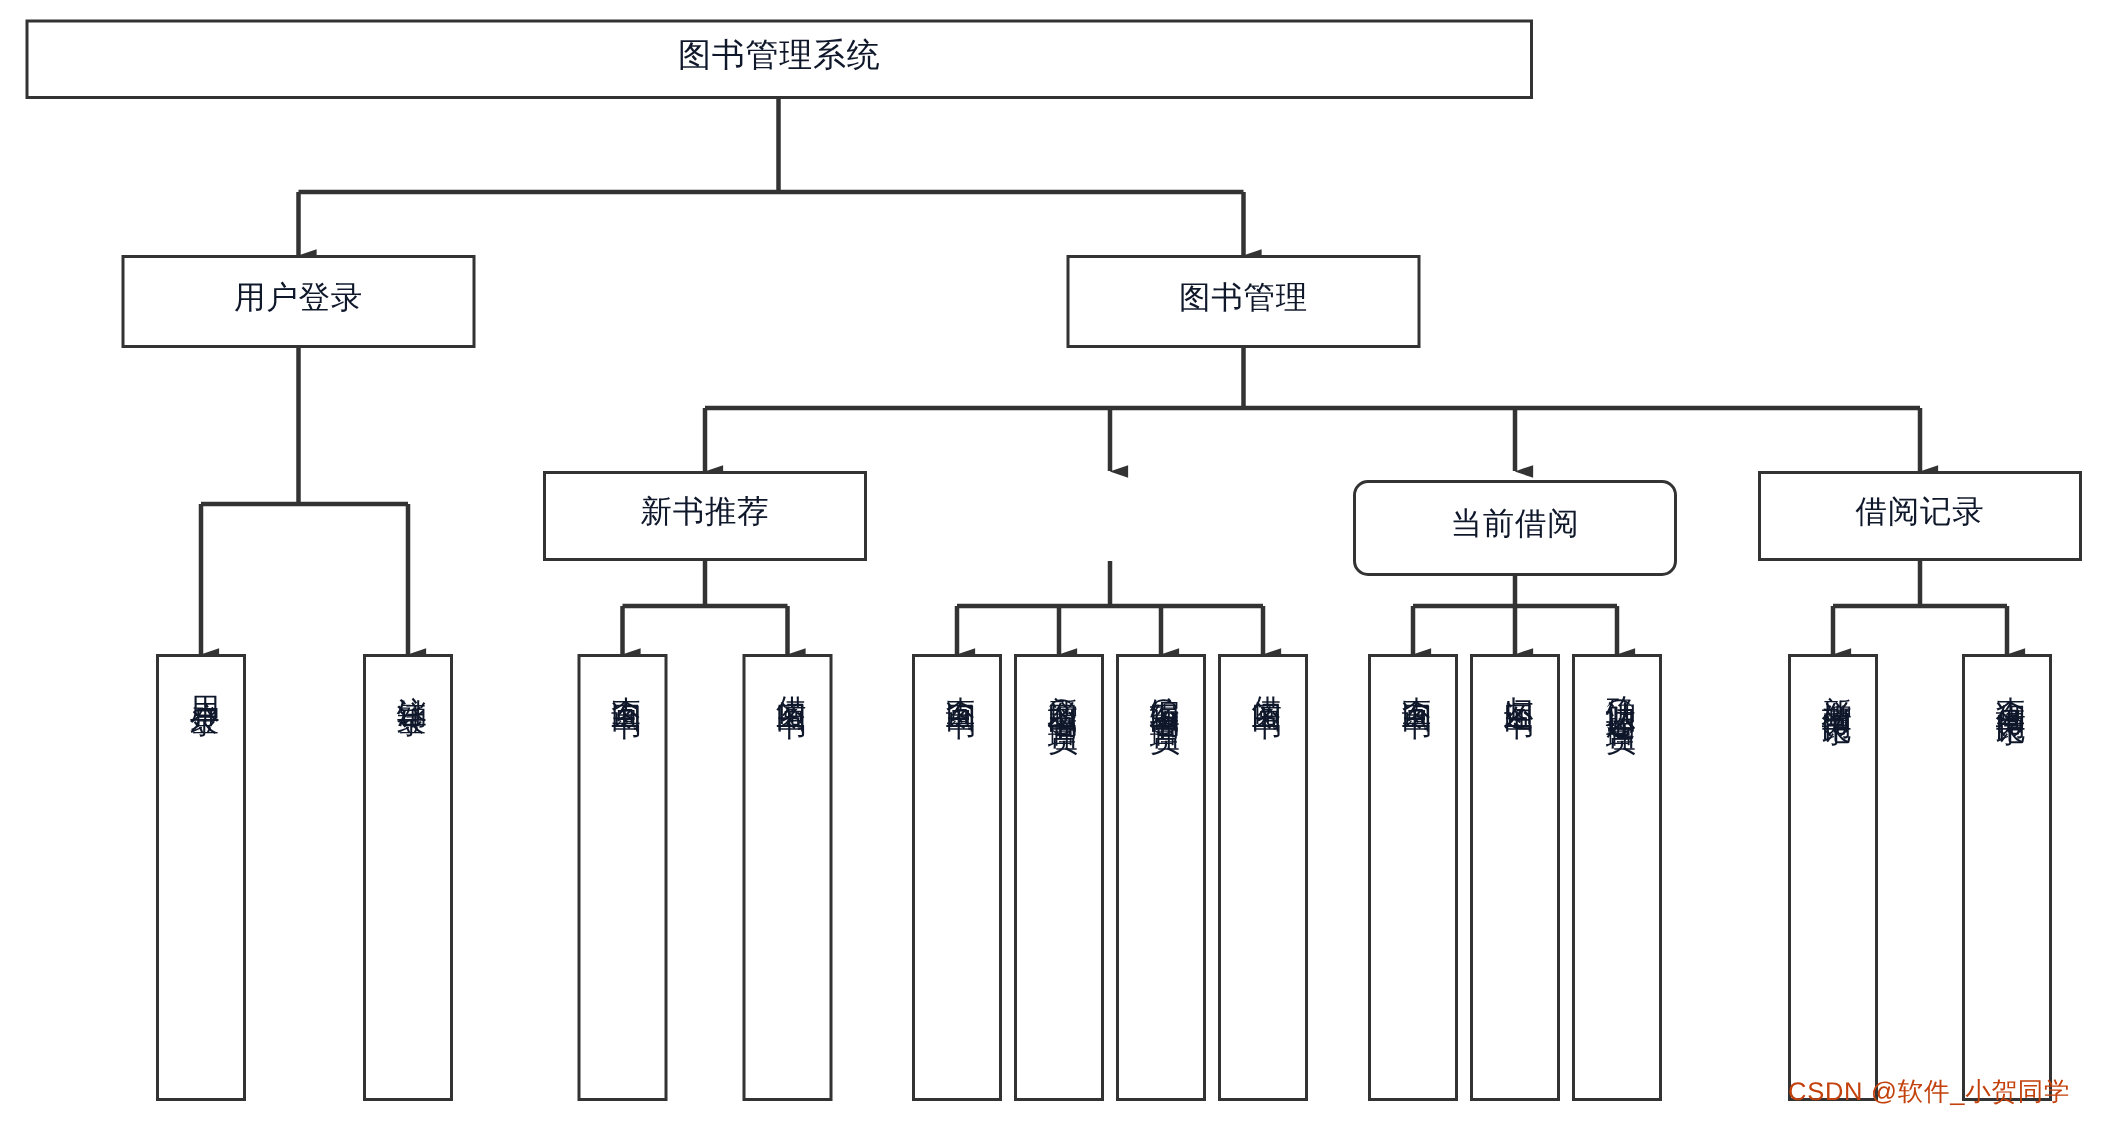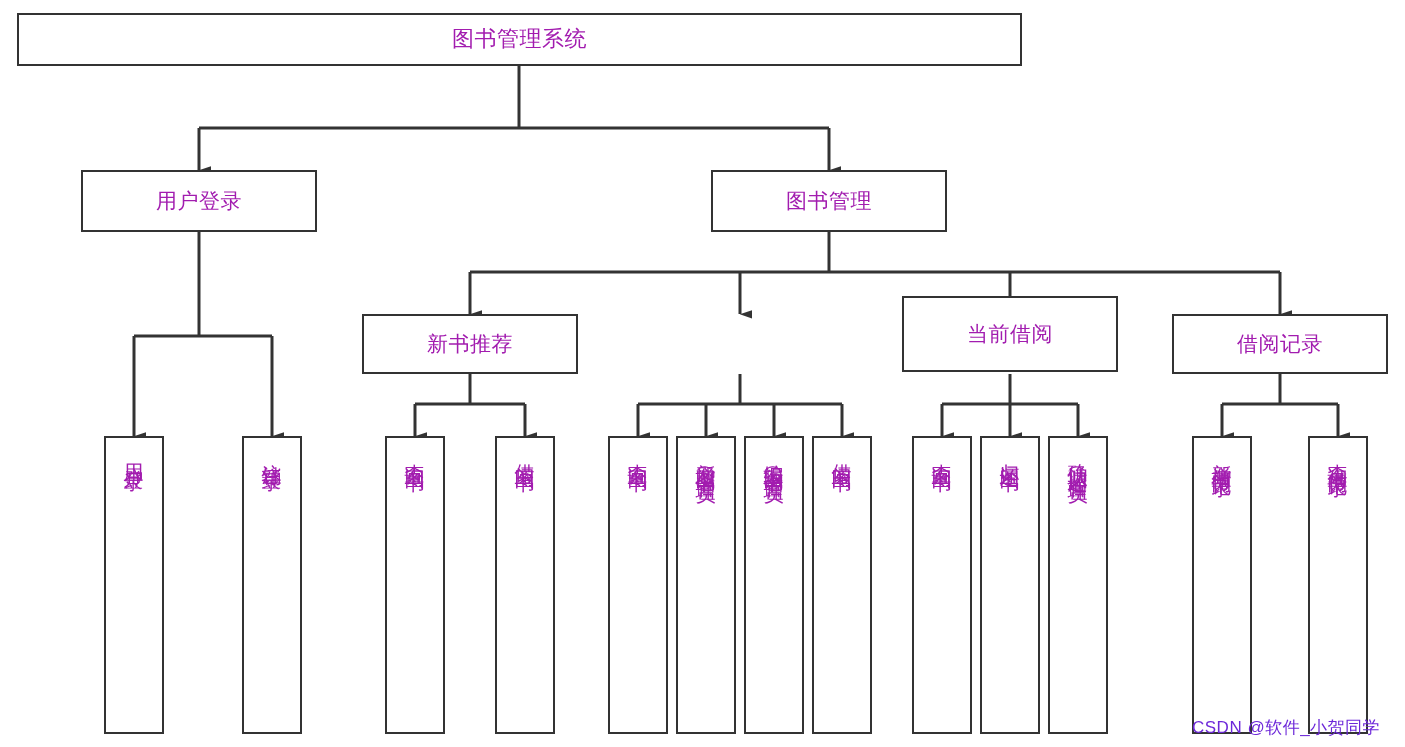--- a/index.html
+++ b/index.html
@@ -26,21 +26,22 @@
     pointer-events: none;
   }
   .node {
     position: absolute;
     box-sizing: border-box;
     border: 2.5px solid #333333;
     background: #ffffff;
     display: flex;
     align-items: center;
     justify-content: center;
-    color: #a21caf;
+    color: #0f172a;
+    font-family: Liberation Mono, monospace;
   }
   .node .label {
     display: block;
     text-align: center;
     line-height: 1.22;
     letter-spacing: 0.5px;
   }
   
   .node.horiz .label {
     writing-mode: horizontal-tb;
@@ -56,21 +57,21 @@
     writing-mode: vertical-rl;
     text-orientation: upright;
     font-size: 20px;
     letter-spacing: 3px;
     line-height: 1.0;
     white-space: nowrap;
   }
   .watermark {
     position: absolute;
     font-size: 17px;
-    color: #6d28d9;
+    color: #c2410c;
     white-space: nowrap;
     letter-spacing: 0.5px;
   }
 </style>
 </head>
 <body>
 
 <div id="canvas">
 
   <svg class="wires" viewBox="0 0 1405 747" xmlns="http://www.w3.org/2000/svg">
@@ -132,21 +133,21 @@
   <div class="node horiz" style="left:81px; top:170px; width:236px; height:62px;">
     <span class="label">用户登录</span>
   </div>
   <div class="node horiz" style="left:362px; top:314px; width:216px; height:60px;">
     <span class="label">新书推荐</span>
   </div>
 
   <div class="node horiz" style="left:711px; top:170px; width:236px; height:62px;">
     <span class="label">图书管理</span>
   </div>
-  <div class="node horiz" style="left:902px; top:296px; width:216px; height:76px;">
+  <div class="node horiz" style="left:902px; top:320px; width:216px; height:64px;border-radius:10px;">
     <span class="label">当前借阅</span>
   </div>
   <div class="node horiz" style="left:1172px; top:314px; width:216px; height:60px;">
     <span class="label">借阅记录</span>
   </div>
 
   <div class="node vert" style="left:104px; top:436px; width:60px; height:298px;">
     <span class="label">用户登录</span>
   </div>
   <div class="node vert" style="left:242px; top:436px; width:60px; height:298px;">

